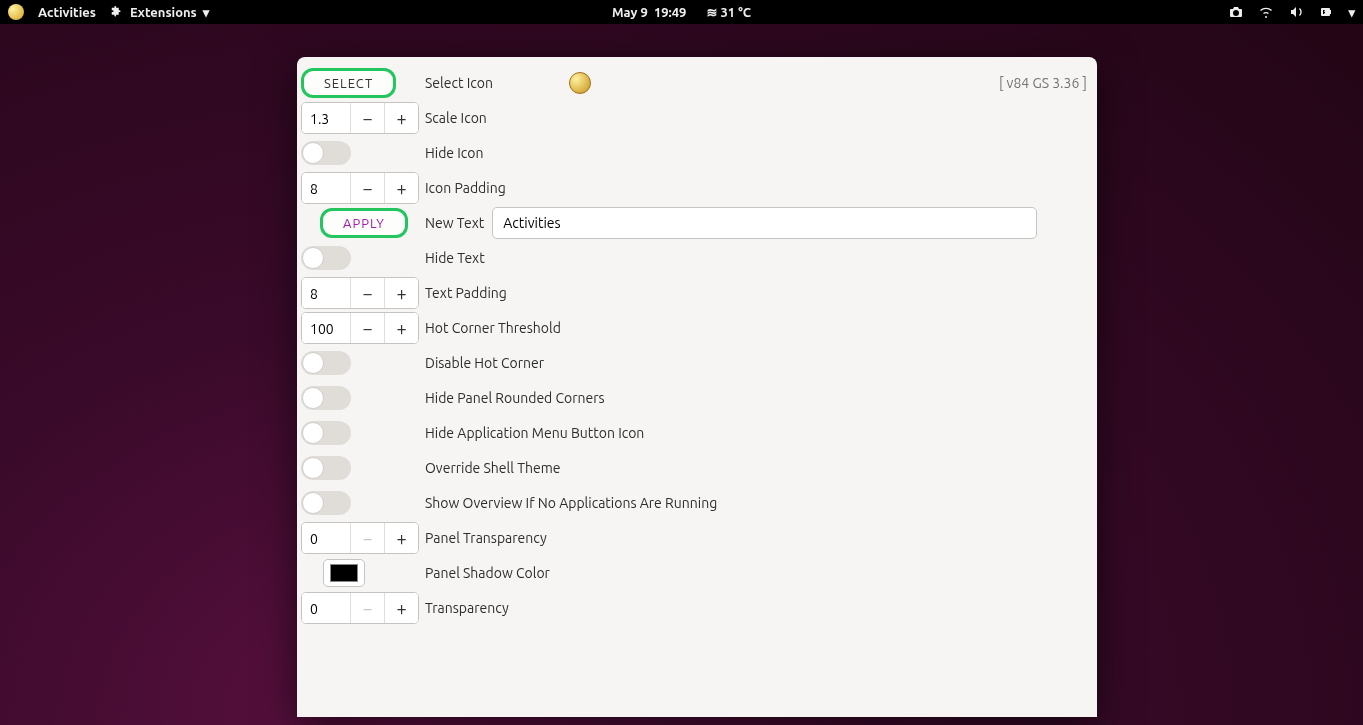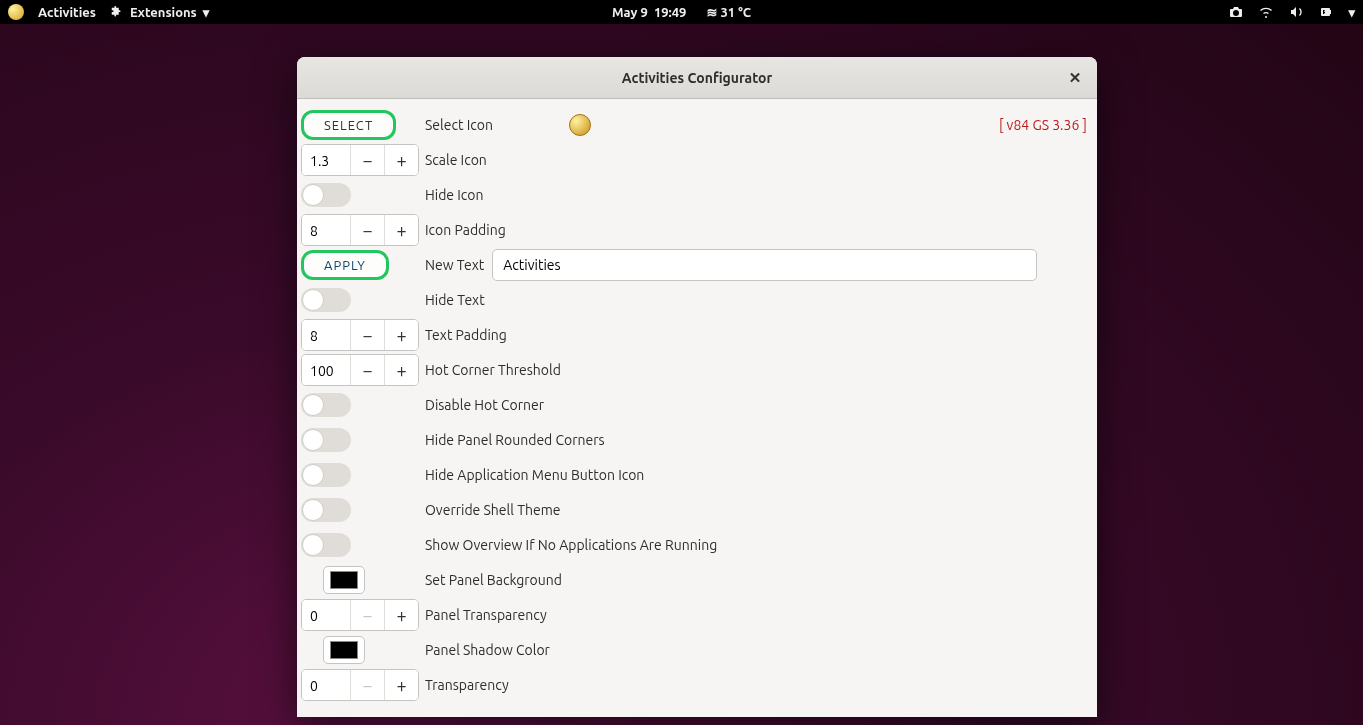--- a/index.html
+++ b/index.html
@@ -96,40 +96,40 @@
   display: flex;
   align-items: center;
 }
 .label {
   font-size: 14px;
   color: #2d2d2d;
 }
 .version {
   margin-left: auto;
   font-size: 14px;
-  color: #b91c1c;
+  color: #737373;
 }
 .smiley-lg {
   width: 22px; height: 22px; border-radius: 50%;
   background: radial-gradient(circle at 30% 30%, #fff2a0, #c89018);
   border: 1px solid #a07010;
   margin-left: 70px;
 }
 
 .btn {
   border: 3px solid #22c55e;
   background: #fdfdfc;
   border-radius: 12px;
   padding: 5px 20px;
   font-size: 13px;
   letter-spacing: 1px;
   color: #333;
   cursor: pointer;
 }
-.btn.disabled { color: #0c4a6e; cursor: default; }
+.btn.disabled { color: #a21caf; cursor: default; margin-left: 19px; }
 
 .spin {
   display: flex;
   border: 1px solid #c6c4c0;
   border-radius: 5px;
   background: #fff;
   overflow: hidden;
   height: 32px;
 }
 .spin input {
@@ -235,24 +235,20 @@
     <span class="icon-btn">
       <svg viewBox="0 0 16 16">
           <path d="M4 4h7a1 1 0 0 1 1 1v1h1v4h-1v1a1 1 0 0 1-1 1H4a1 1 0 0 1-1-1V5a1 1 0 0 1 1-1zm1 2v4h1l2-3v2h1l-2 3V8H6l1-2H5z"></path>
         </svg>
     </span>
     <span>▾</span>
   </div>
 </div>
 
 <div class="window">
-  <div class="titlebar">
-    <span>Activities Configurator</span>
-    <span class="close">✕</span>
-  </div>
   <div class="content">
    <div class="scrollwrap">
 
     <div class="row first">
       <div class="ctrlcol">
         <button class="btn">SELECT</button>
       </div>
       <span class="label">Select Icon</span>
       <span class="smiley-lg"></span>
       <span class="version">[ v84 GS 3.36 ]</span>
@@ -367,28 +363,20 @@
 
     <div class="row">
       <div class="ctrlcol">
         <div class="toggle">
               <div class="knob"></div>
             </div>
       </div>
       <span class="label">Show Overview If No Applications Are Running</span>
     </div>
 
-    <div class="row">
-      <div class="ctrlcol">
-        <div class="colorbtn">
-          <div class="sw"></div>
-        </div>
-      </div>
-      <span class="label">Set Panel Background</span>
-    </div>
 
     <div class="row">
       <div class="ctrlcol">
         <div class="spin">
           <input value="0" style="">
           <button class="dim">−</button>
           <button>+</button>
         </div>
       </div>
       <span class="label">Panel Transparency</span>

